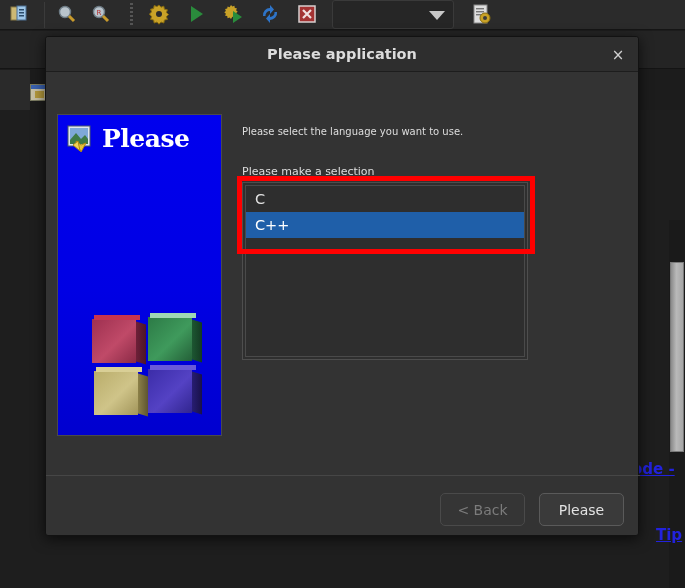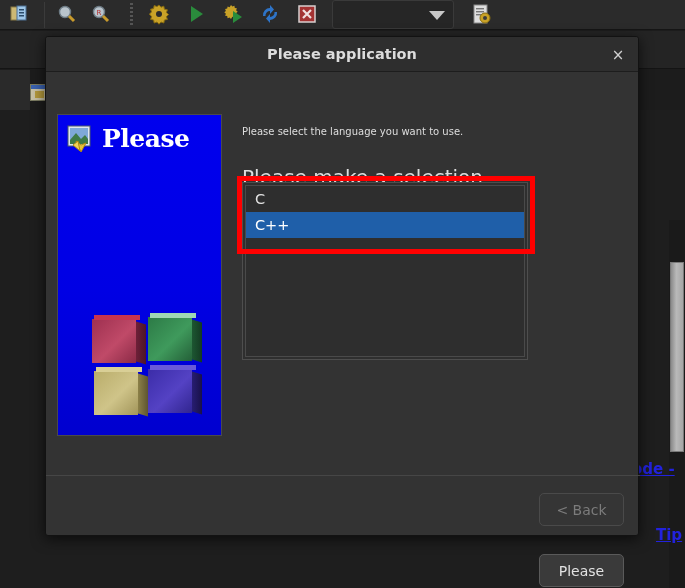--- a/index.html
+++ b/index.html
@@ -136,21 +136,21 @@
   .cube-face { position: absolute; left: 0; top: 0; width: 44px; height: 44px; }
   .cube-side { position: absolute; left: 44px; top: 4px; width: 10px; height: 40px; }
   .cube-top { position: absolute; left: 2px; top: -4px; width: 46px; height: 5px; }
 
   .instr-text {
     position: absolute; left: 196px; top: 54px;
     font-size: 10px; color: #dedede;
   }
   .sel-text {
     position: absolute; left: 196px; top: 93px;
-    font-size: 20px; color: #dedede;
+    font-size: 11px; color: #dedede;
   }
   .lang-listwrap {
     position: absolute; left: 196px; top: 110px; width: 286px; height: 178px;
     background: #2f2f2f; border: 1px solid #4e4e4e;
   }
   .lang-listbox {
     position: absolute; left: 2px; top: 2px; width: 280px; height: 172px;
     background: #2e2e2e; border: 1px solid #4a4a4a;
     overflow: hidden;
   }
@@ -165,21 +165,21 @@
     border: 5px solid #ff0000;
     pointer-events: none;
   }
 
   .dlg-sep {
     position: absolute; left: 0px; top: 403px; width: 594px; height: 1px;
     background: #464646;
   }
   .btn-row {
     position: absolute; right: 14px; top: 421px;
-    display: flex; gap: 28px; flex-direction: column;
+    display: flex; gap: 14px;
   }
   .btn {
     width: 85px; height: 33px;
     background: #3a3a3a; border: 1px solid #5a5a5a; border-radius: 5px;
     color: #e2e2e2; font-size: 14px;
     display: flex; align-items: center; justify-content: center;
     cursor: pointer;
   }
   .btn.disabled { color: #7c7c7c; border-color: #4a4a4a; background: #353535; }
 </style>

